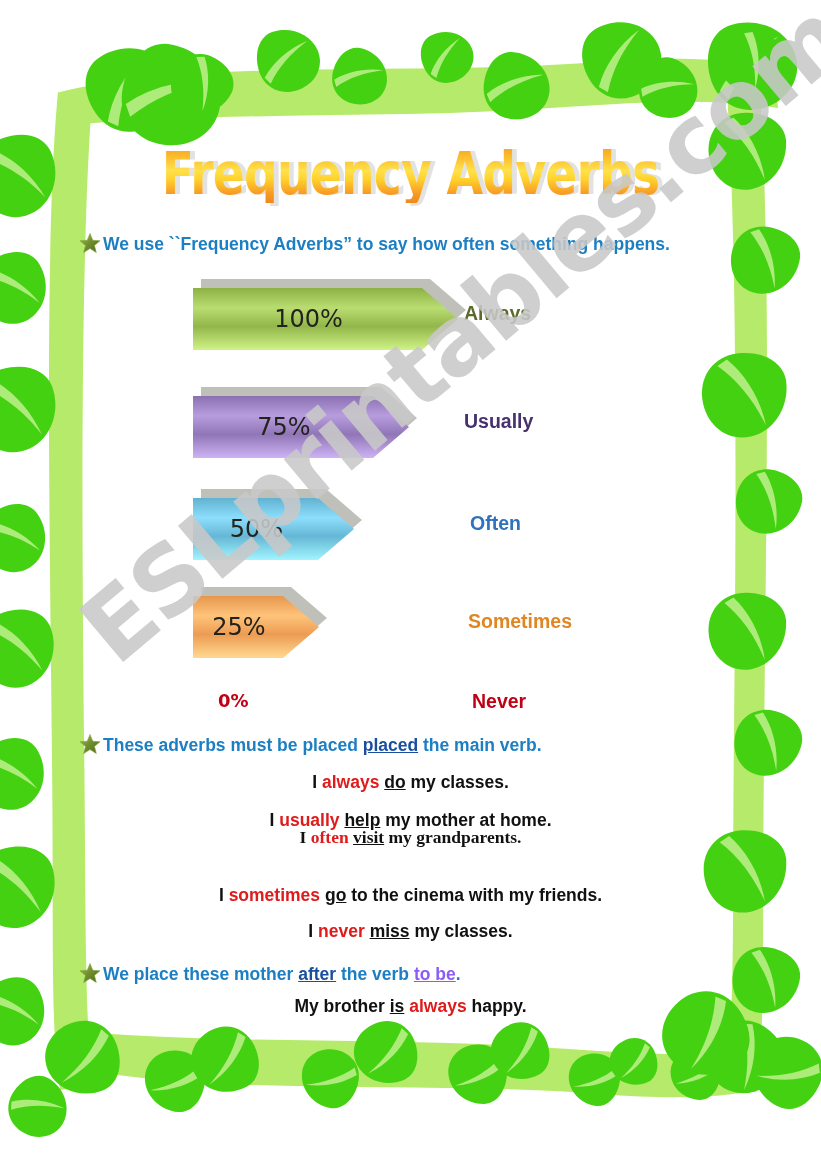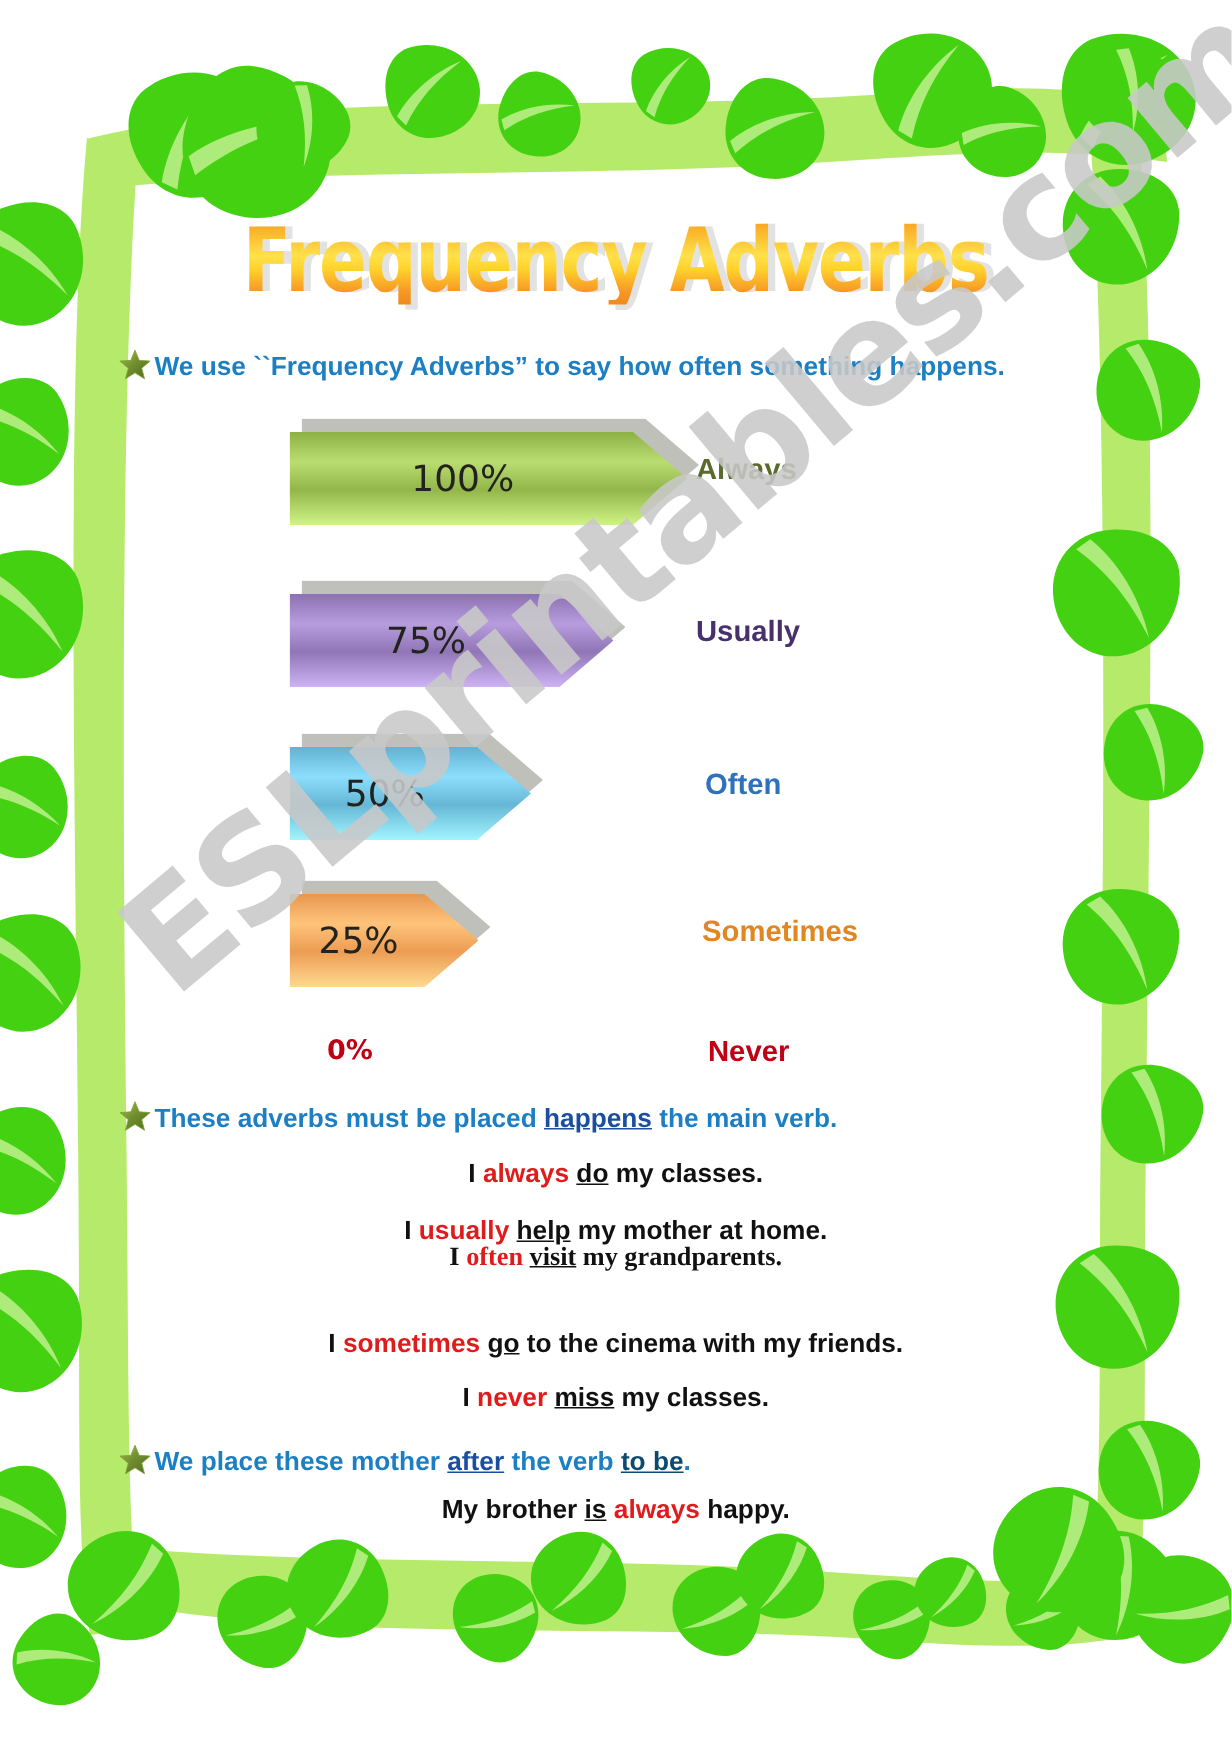--- a/index.html
+++ b/index.html
@@ -60,21 +60,21 @@
 
   .star{display:inline-block;width:24px;height:23px;vertical-align:-5px;margin-right:1px;}
 
   .rule{
     position:absolute;left:78px;
     font-size:17.5px;font-weight:bold;
     color:#1d7fc3;
     white-space:nowrap;
   }
   .rule .kw{color:#1a4fa0;text-decoration:underline;}
-  .rule .kw-red{color:#0c4a6e;text-decoration:underline;}
+  .rule .kw-red{color:#8b5cf6;text-decoration:underline;}
 
   
   .arrow-row{position:absolute;left:0;width:821px;height:70px;}
   .arrow{
     position:absolute;left:193px;top:0;height:62px;
     display:flex;align-items:center;
     box-sizing:border-box;
   }
   .arrow .shadow{
     position:absolute;left:8px;top:-9px;height:62px;width:100%;
@@ -243,21 +243,21 @@
           <div class="adv-label" style="left: 468px; color: rgb(224, 134, 34);">Sometimes</div>
         </div>
       </div>
 
     <div class="zero" id="zero-pct" style="left: 218px; top: 690px; color: rgb(192, 0, 20);">0%</div>
     <div class="zero" id="zero-label" style="left: 472px; top: 690px; color: rgb(192, 0, 20); font-family: &quot;Liberation Sans&quot;, sans-serif; font-size: 19.5px;">Never</div>
 
     <div class="rule" id="rule-1" style="top:733px;">
       <svg class="star" viewBox="0 0 24 24">
         <path d="M12 1.5 L14.9 8.6 L22.5 9.1 L16.7 14 L18.6 21.4 L12 17.3 L5.4 21.4 L7.3 14 L1.5 9.1 L9.1 8.6 Z" fill="url(#stg)" stroke="#83a23a" stroke-width="0.6"></path>
-      </svg><span class="rule-body"><span>These adverbs must be placed </span><span class="kw">happens</span><span> the main verb.</span></span>
+      </svg><span class="rule-body"><span>These adverbs must be placed </span><span class="kw">placed</span><span> the main verb.</span></span>
     </div>
 
     <div id="examples-before">
         <div class="sentence" style="top: 772px;"><span>I </span><span class="adv">always</span><span> </span><span class="vb">do</span><span> my classes.</span></div>
         <div class="sentence" style="top: 810px;"><span>I </span><span class="adv">usually</span><span> </span><span class="vb">help</span><span> my mother at home.</span></div>
         <div class="sentence" style="top: 827px; font-family: Liberation Serif, serif;"><span>I </span><span class="adv">often</span><span> </span><span class="vb">visit</span><span> my grandparents.</span></div>
         <div class="sentence" style="top: 885px;"><span>I </span><span class="adv">sometimes</span><span> </span><span class="vb">go</span><span> to the cinema with my friends.</span></div>
         <div class="sentence" style="top: 921px;"><span>I </span><span class="adv">never</span><span> </span><span class="vb">miss</span><span> my classes.</span></div>
       </div>
 

